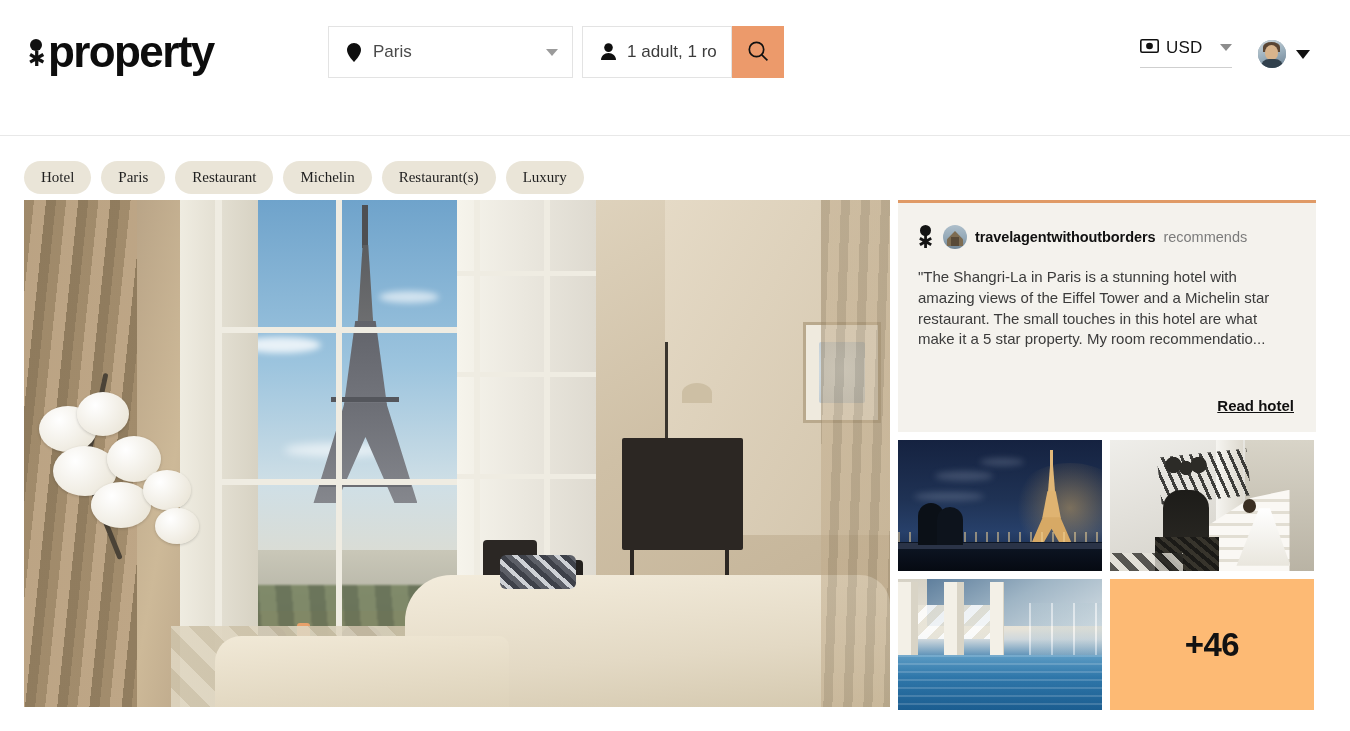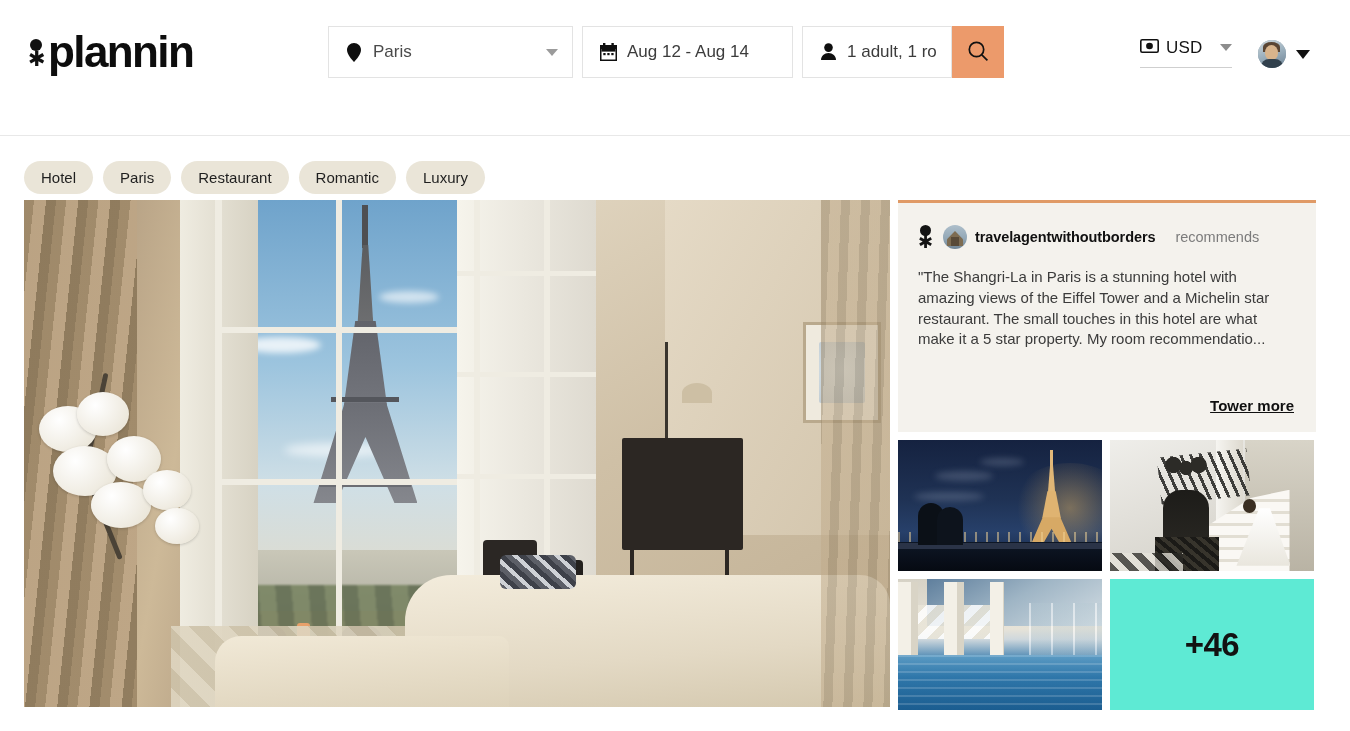--- a/index.html
+++ b/index.html
@@ -147,20 +147,21 @@
   .chip {
     background: #eae5d8;
     border-radius: 17px;
     height: 33px;
     padding: 0 17px;
     display: flex; align-items: center;
     font-size: 15px;
     color: #1f1f1f;
     cursor: pointer;
     white-space: nowrap;
+    font-family: Liberation Serif, serif;
   }
 
   
   .content {
     position: relative;
     padding: 0 24px;
     display: flex;
     gap: 8px;
     height: 510px;
   }
@@ -267,21 +268,21 @@
     width: 24px; height: 24px; border-radius: 50%; overflow: hidden; flex: none;
     background: linear-gradient(180deg,#aebfcb 0%, #93a8b7 55%, #6f8495 100%);
     position: relative;
   }
   .rec-av .hut { position:absolute; left:4px; top:6px; width:16px; height:15px; background:#7d6c52;
     clip-path: polygon(50% 0, 100% 55%, 100% 100%, 0 100%, 0 55%); }
   .rec-av .hut2 { position:absolute; left:8px; top:12px; width:8px; height:9px; background:#584a38;}
   .rec-user {
     font-size: 14.5px; font-weight: 700; color: #101010; letter-spacing: -.1px;
   }
-  .rec-verb { font-size: 14.5px; color: #7b7b7b; margin-left: 12px; }
+  .rec-verb { font-size: 14.5px; color: #7b7b7b; margin-left: 0; }
 
   .rec-body {
     margin-top: 18px;
     font-size: 15px;
     line-height: 20.8px;
     color: #3b3b3b;
   }
   .rec-more {
     position: absolute;
     right: 22px; bottom: 18px;
@@ -356,67 +357,52 @@
     background: repeating-linear-gradient(90deg,#efe9da 0 20px, transparent 20px 34px); border-radius:4px;}
   .t3 .water { position:absolute; left:0; bottom:0; width:100%; height:42%;
     background: linear-gradient(180deg,#5d9cc4 0%, #2f77aa 40%, #1b5d90 100%); }
   .t3 .ripple { position:absolute; left:0; bottom:0; width:100%; height:42%;
     background: repeating-linear-gradient(180deg, rgba(255,255,255,.16) 0 2px, transparent 2px 8px); }
   .t3 .glass { position:absolute; right:0; top:18%; width:36%; height:48%;
     background: repeating-linear-gradient(90deg, rgba(255,255,255,.5) 0 2px, rgba(180,200,210,.30) 2px 22px);}
 
   
   .t4 {
-    background: #5eead4;
+    background: #fdba74;
     display: flex; align-items: center; justify-content: center;
   }
   .t4 .more-n {
     font-size: 33px; font-weight: 700; color: #121212; letter-spacing: -.5px;
   }
 </style>
 </head>
 <body>
 
 <div class="header">
 
   <div class="logo">
     <span class="logo-mark">
       <span class="logo-dot"></span>
       <span class="logo-star">✱</span>
     </span>
-    <span class="logo-text">plannin</span>
+    <span class="logo-text">property</span>
   </div>
 
   <div class="searchbar">
 
     <div class="sfield loc">
       <span class="ic">
         <svg width="14" height="19" viewBox="0 0 14 19">
             <path d="M7 0C3.13 0 0 3.13 0 7c0 5.25 7 12 7 12s7-6.75 7-12c0-3.87-3.13-7-7-7z" fill="#0f0f0f"></path>
           </svg>
       </span>
       <span class="txt">Paris</span>
       <span class="caret-down"></span>
     </div>
 
-    <div class="sfield dates">
-      <span class="ic">
-        <svg width="17" height="18" viewBox="0 0 17 18">
-          <rect x="0" y="2" width="17" height="16" fill="#0f0f0f"></rect>
-          <rect x="1.5" y="6" width="14" height="10.5" fill="#ffffff"></rect>
-          <rect x="1.5" y="6" width="14" height="2.6" fill="#0f0f0f"></rect>
-          <rect x="3" y="0" width="2.4" height="4" fill="#0f0f0f"></rect>
-          <rect x="11.4" y="0" width="2.4" height="4" fill="#0f0f0f"></rect>
-          <rect x="3.3" y="10" width="2.3" height="2.2" fill="#0f0f0f"></rect>
-          <rect x="7.3" y="10" width="2.3" height="2.2" fill="#0f0f0f"></rect>
-          <rect x="11.3" y="10" width="2.3" height="2.2" fill="#0f0f0f"></rect>
-        </svg>
-      </span>
-      <span class="txt">Aug 12 - Aug 14</span>
-    </div>
 
     <div class="sfield guest">
       <span class="ic">
         <svg width="15" height="18" viewBox="0 0 15 18">
           <circle cx="7.5" cy="4.6" r="4.3" fill="#0f0f0f"></circle>
           <path d="M7.5 10C3.4 10 0 13.2 0 17h15c0-3.8-3.4-7-7.5-7z" fill="#0f0f0f"></path>
         </svg>
       </span>
       <span class="txt">1 adult, 1 roo</span>
     </div>
@@ -450,21 +436,22 @@
         <span class="a-body"></span>
     </span>
     <span class="acct-caret"></span>
   </div>
 </div>
 
 <div class="chips">
   <div class="chip">Hotel</div>
   <div class="chip">Paris</div>
   <div class="chip">Restaurant</div>
-  <div class="chip">Romantic</div>
+  <div class="chip">Michelin</div>
+  <div class="chip">Restaurant(s)</div>
   <div class="chip">Luxury</div>
 </div>
 
 <div class="content">
 
   <div class="hero">
     <div class="h-wall-l"></div>
     <div class="h-sky"></div>
     <div class="h-cloud1"></div>
       <div class="h-cloud2"></div>
@@ -539,21 +526,21 @@
             <span class="s">✱</span>
         </span>
         <span class="rec-av">
           <span class="hut"></span>
             <span class="hut2"></span>
         </span>
         <span class="rec-user">travelagentwithoutborders</span>
         <span class="rec-verb">recommends</span>
       </div>
       <div class="rec-body">"The Shangri-La in Paris is a stunning hotel with amazing views of the Eiffel Tower and a Michelin star restaurant. The small touches in this hotel are what make it a 5 star property. My room recommendatio...</div>
-      <div class="rec-more">Tower more</div>
+      <div class="rec-more">Read hotel</div>
     </div>
 
     <div class="thumbs">
 
       <div class="thumb t1">
         <div class="cl" style="left:18%;top:24%;width:58px;height:10px;"></div>
         <div class="cl" style="left:40%;top:14%;width:44px;height:8px;"></div>
         <div class="cl" style="left:8%;top:40%;width:70px;height:9px;"></div>
         <div class="sky-glow"></div>
         <div class="tw">

